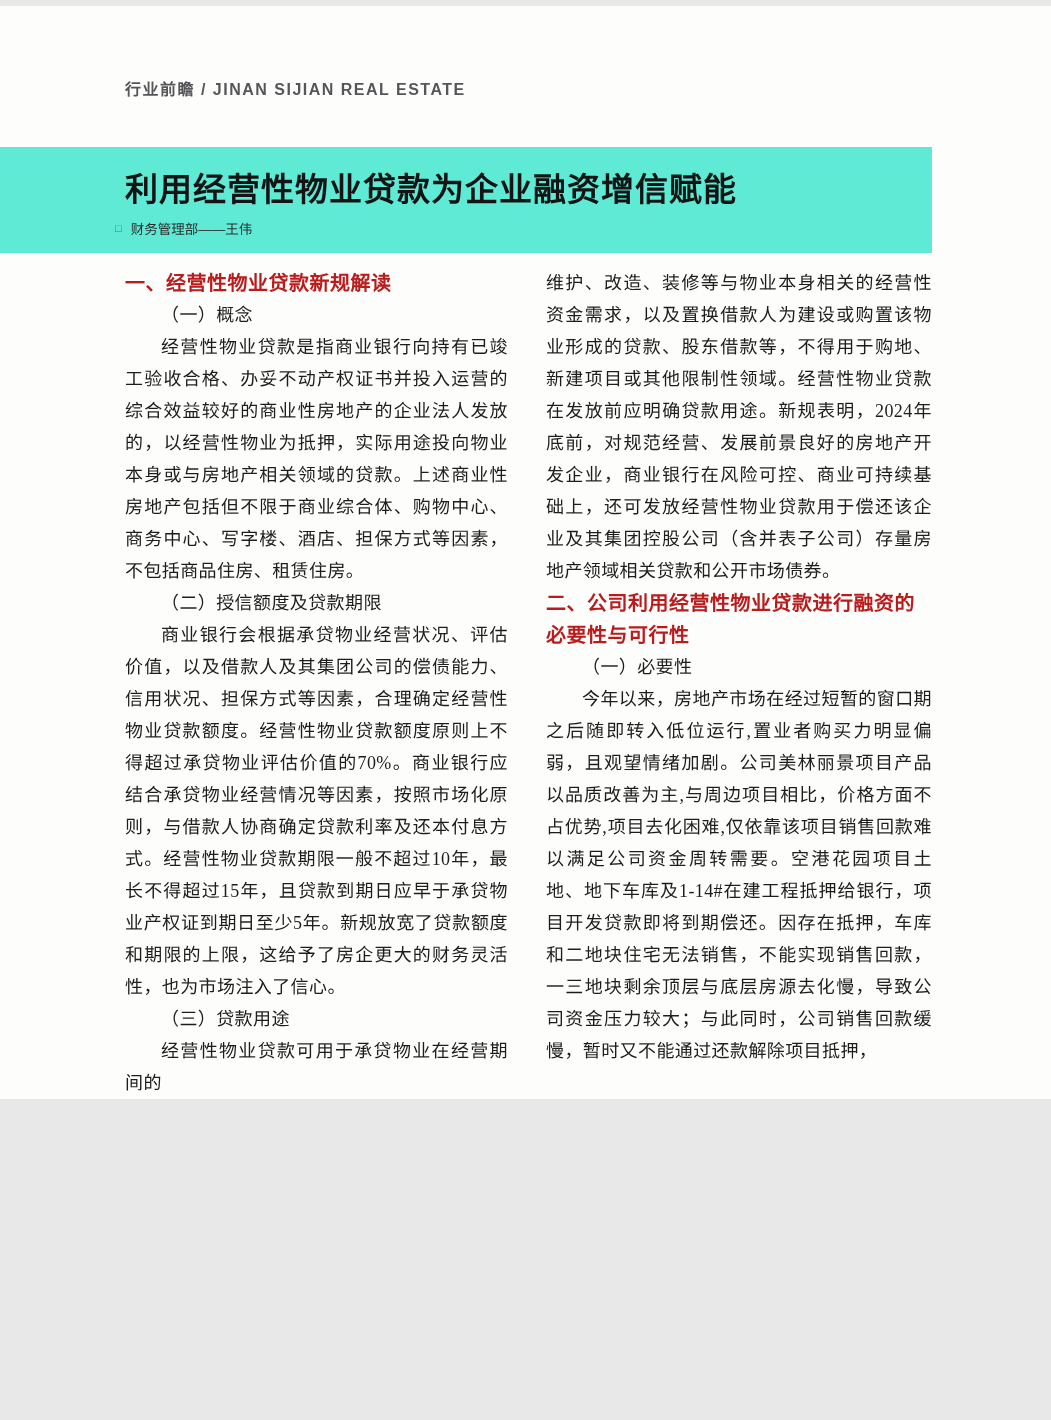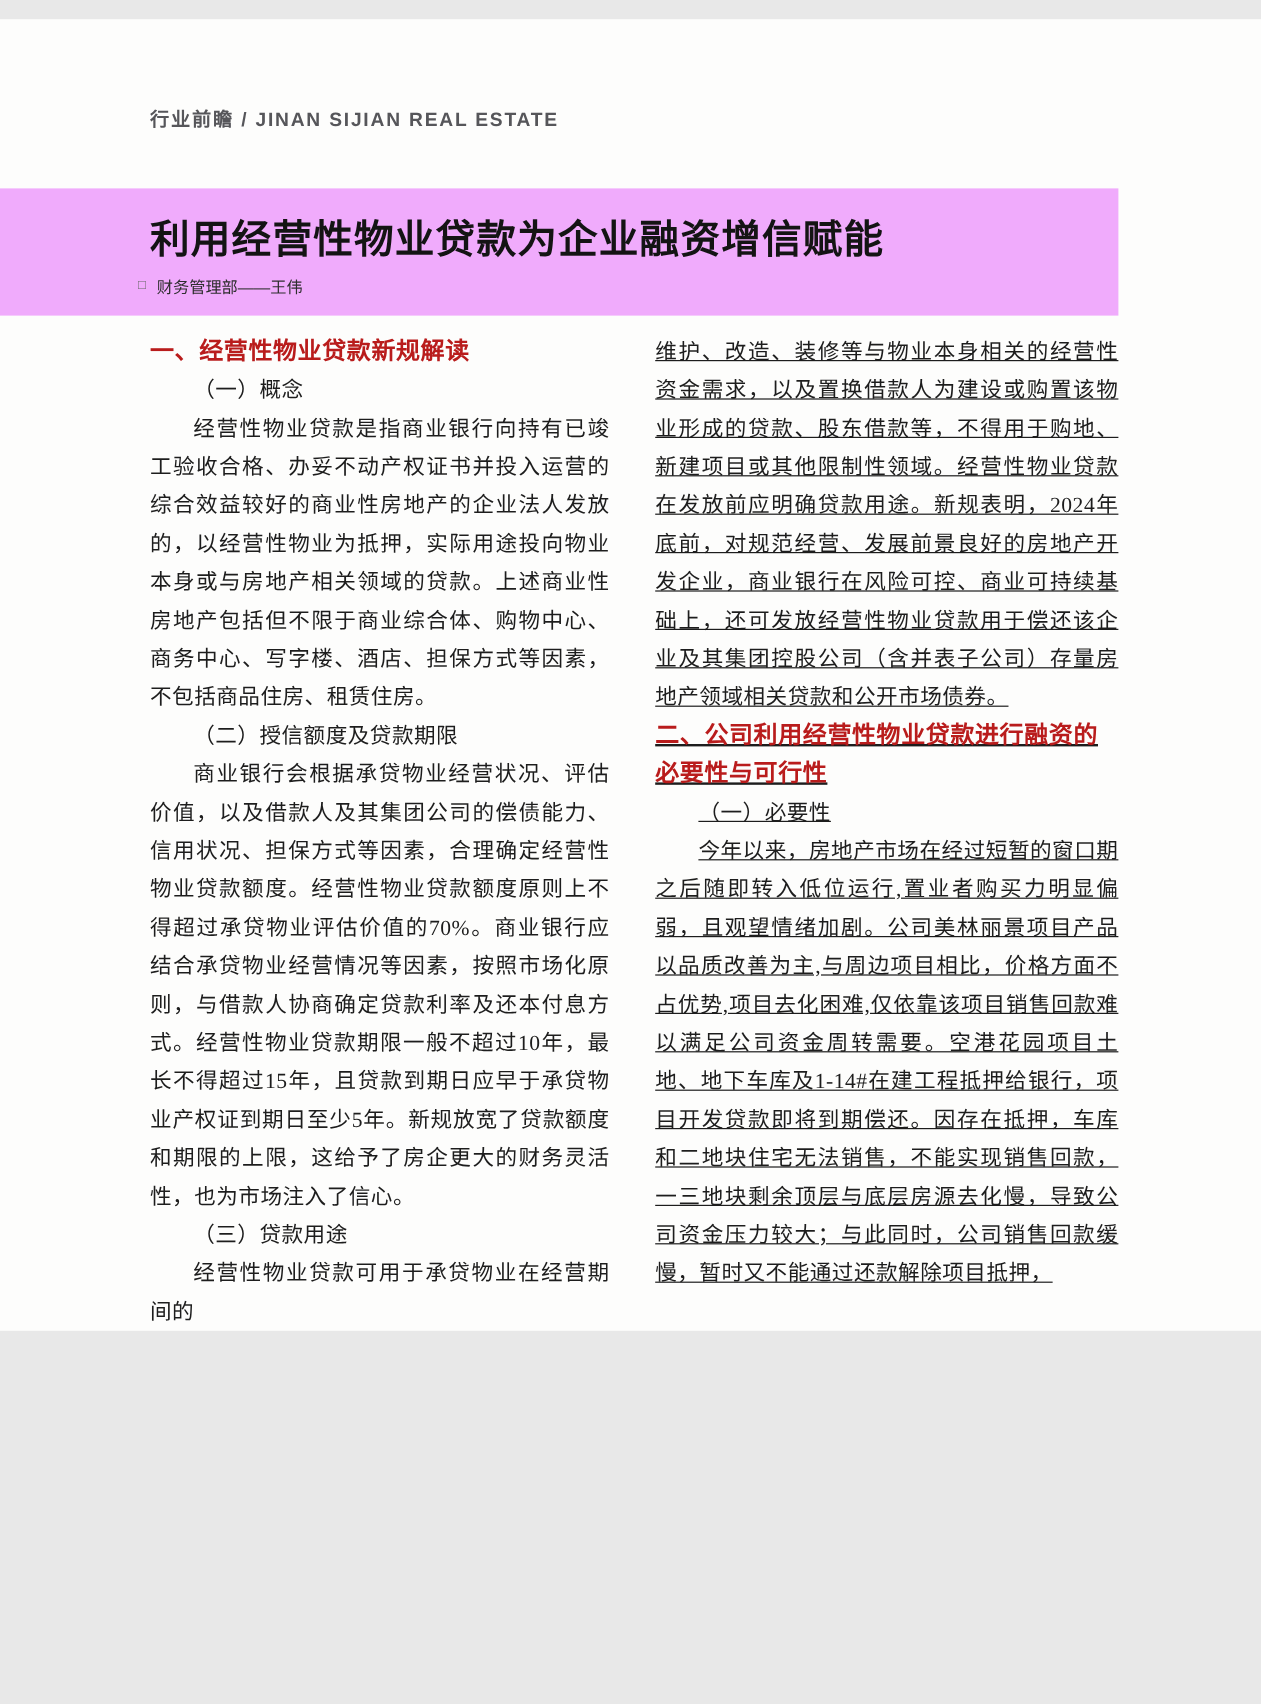--- a/index.html
+++ b/index.html
@@ -1,20 +1,20 @@
 <!DOCTYPE html>
 <html lang="zh-CN"><head>
 <meta charset="utf-8">
 <style>
   html, body { margin: 0; padding: 0; background: #e8e8e8; }
   .page {
     position: relative;
     width: 1051px;
     height: 1093px;
-    margin: 16px auto;
+    margin: 6px auto;
     background: #fdfdfc;
     overflow: hidden;
     font-family: "Liberation Serif", serif;
   }
   .header {
     position: absolute;
     left: 125px;
     top: 70px;
     font-family: "Liberation Sans", sans-serif;
     font-weight: 700;
@@ -22,21 +22,21 @@
     letter-spacing: 1.5px;
     color: #56565a;
     white-space: nowrap;
   }
   .title-block {
     position: absolute;
     left: 0;
     top: 141px;
     width: 932px;
     height: 106px;
-    background: #f0abfc;
+    background: #5eead4;
   }
   .article-title {
     position: absolute;
     left: 125px;
     top: 16px;
     margin: 0;
     font-family: "Liberation Sans", sans-serif;
     font-weight: 700;
     font-size: 33px;
     letter-spacing: 1px;
@@ -63,21 +63,21 @@
     position: absolute;
     top: 261px;
     width: 383px;
     font-size: 18px;
     line-height: 32px;
     text-align: justify;
     color: #1d1d1d;
     letter-spacing: 0.4px;
   }
   .col-left  { left: 125px; }
-  .col-right { left: 546px; width: 386px; text-decoration: underline; }
+  .col-right { left: 546px; width: 386px; }
   .col p { margin: 0; }
   .col p.indent { text-indent: 2em; }
   .col h2 {
     margin: 0;
     font-family: "Liberation Sans", sans-serif;
     font-weight: 700;
     font-size: 20px;
     line-height: 32px;
     text-align: left;
     text-indent: 0;

